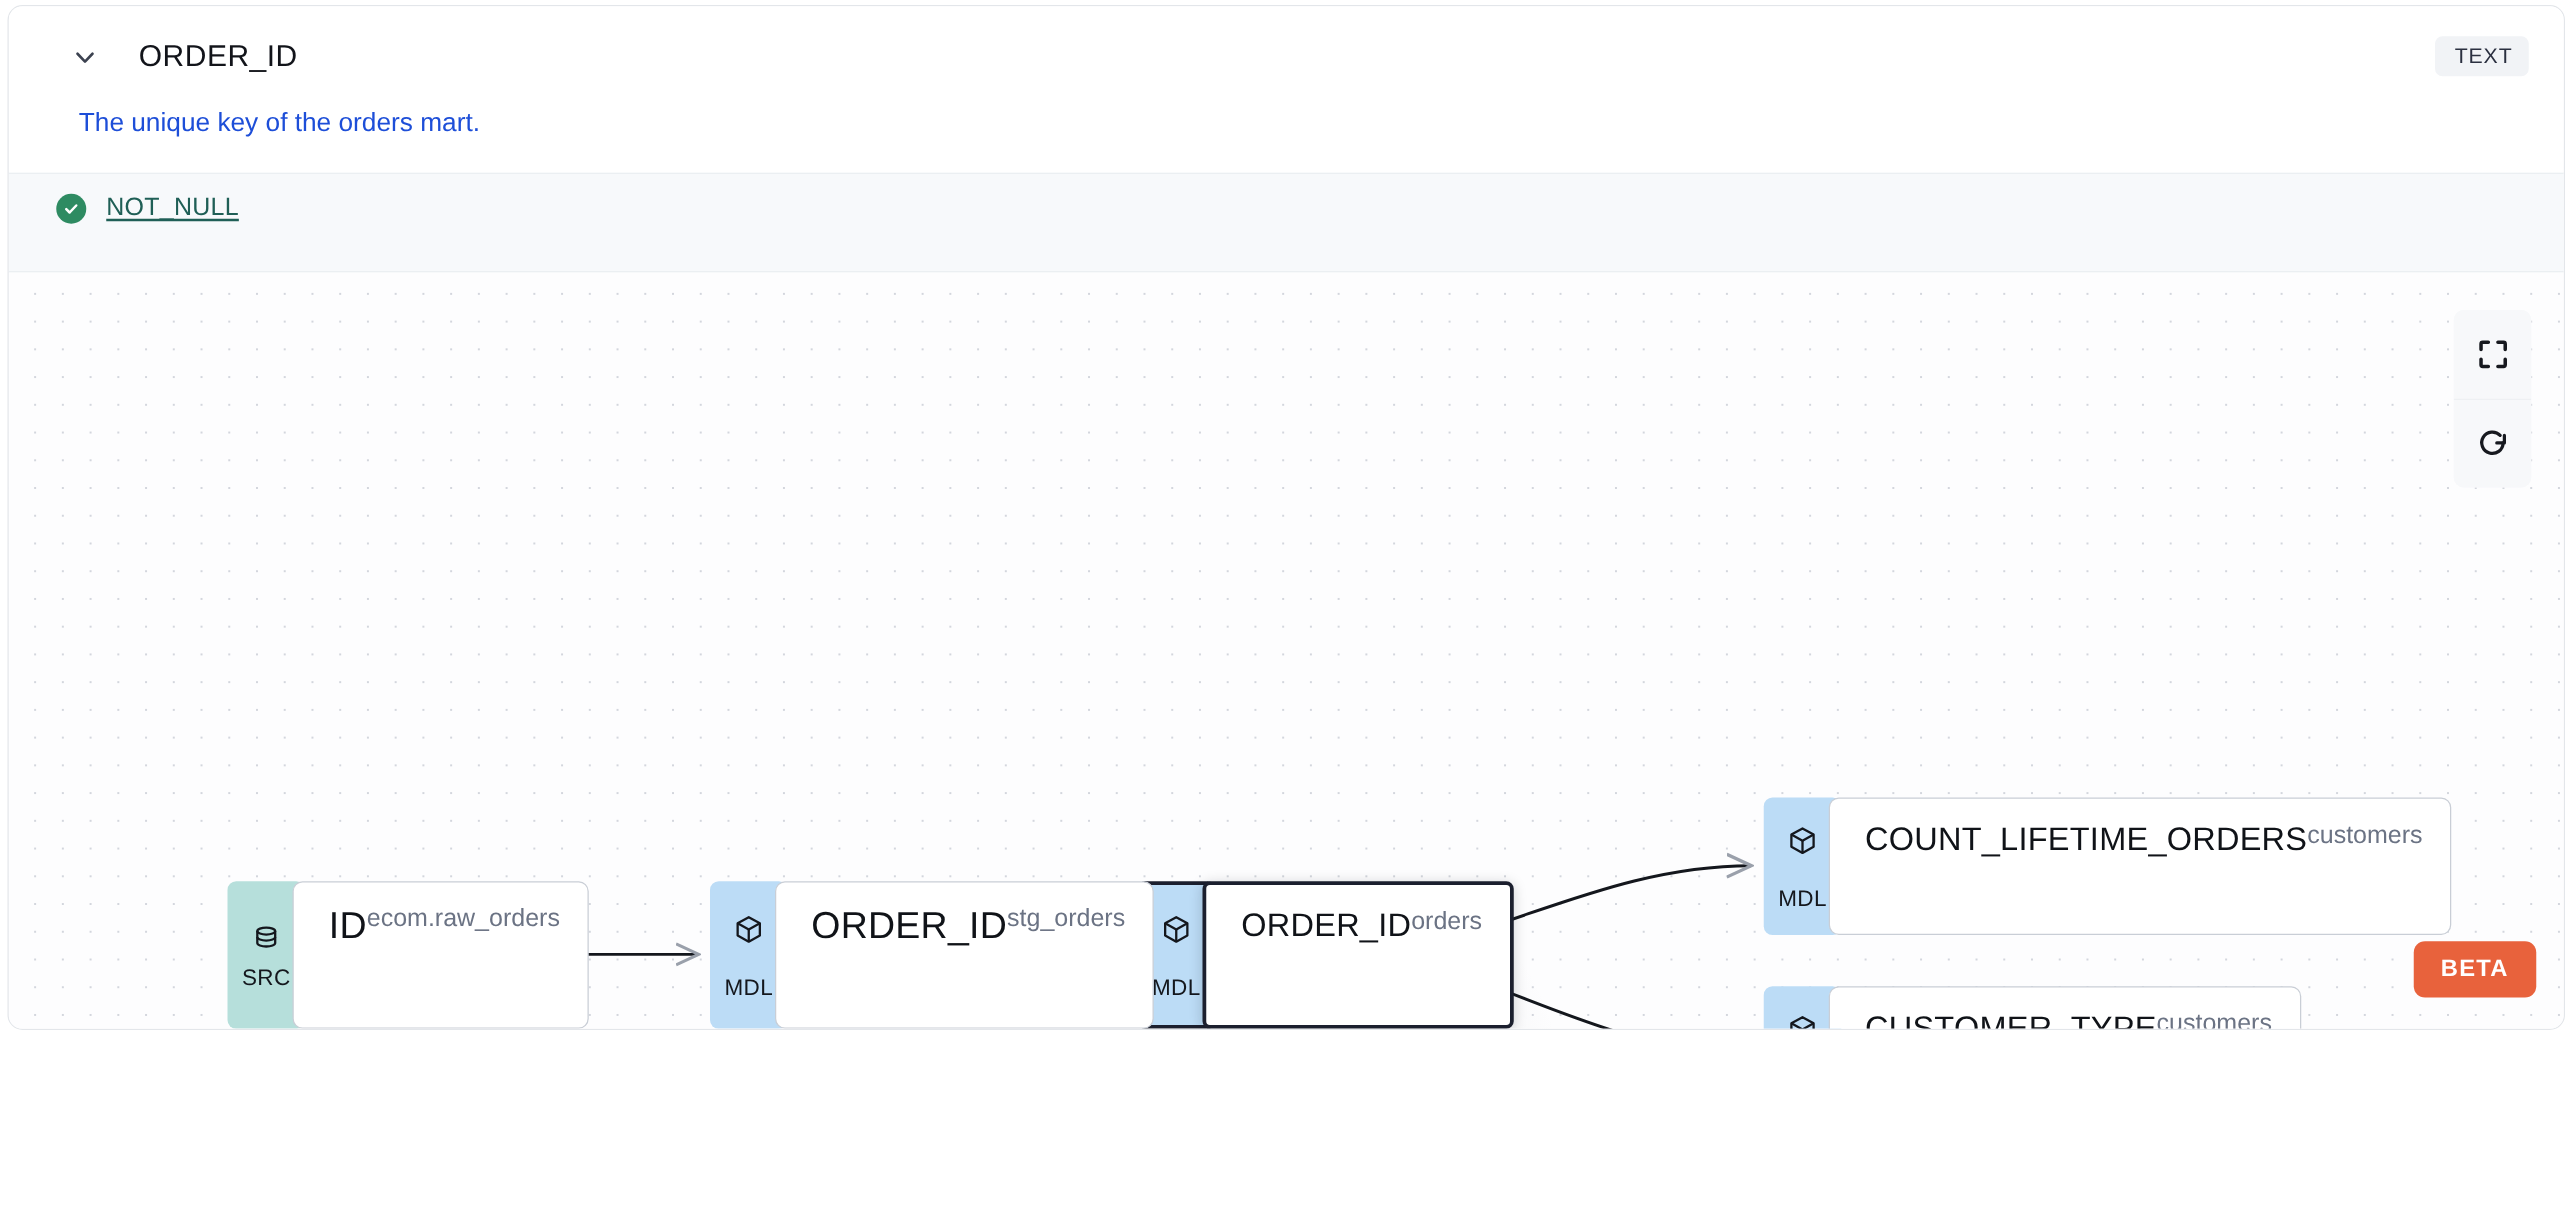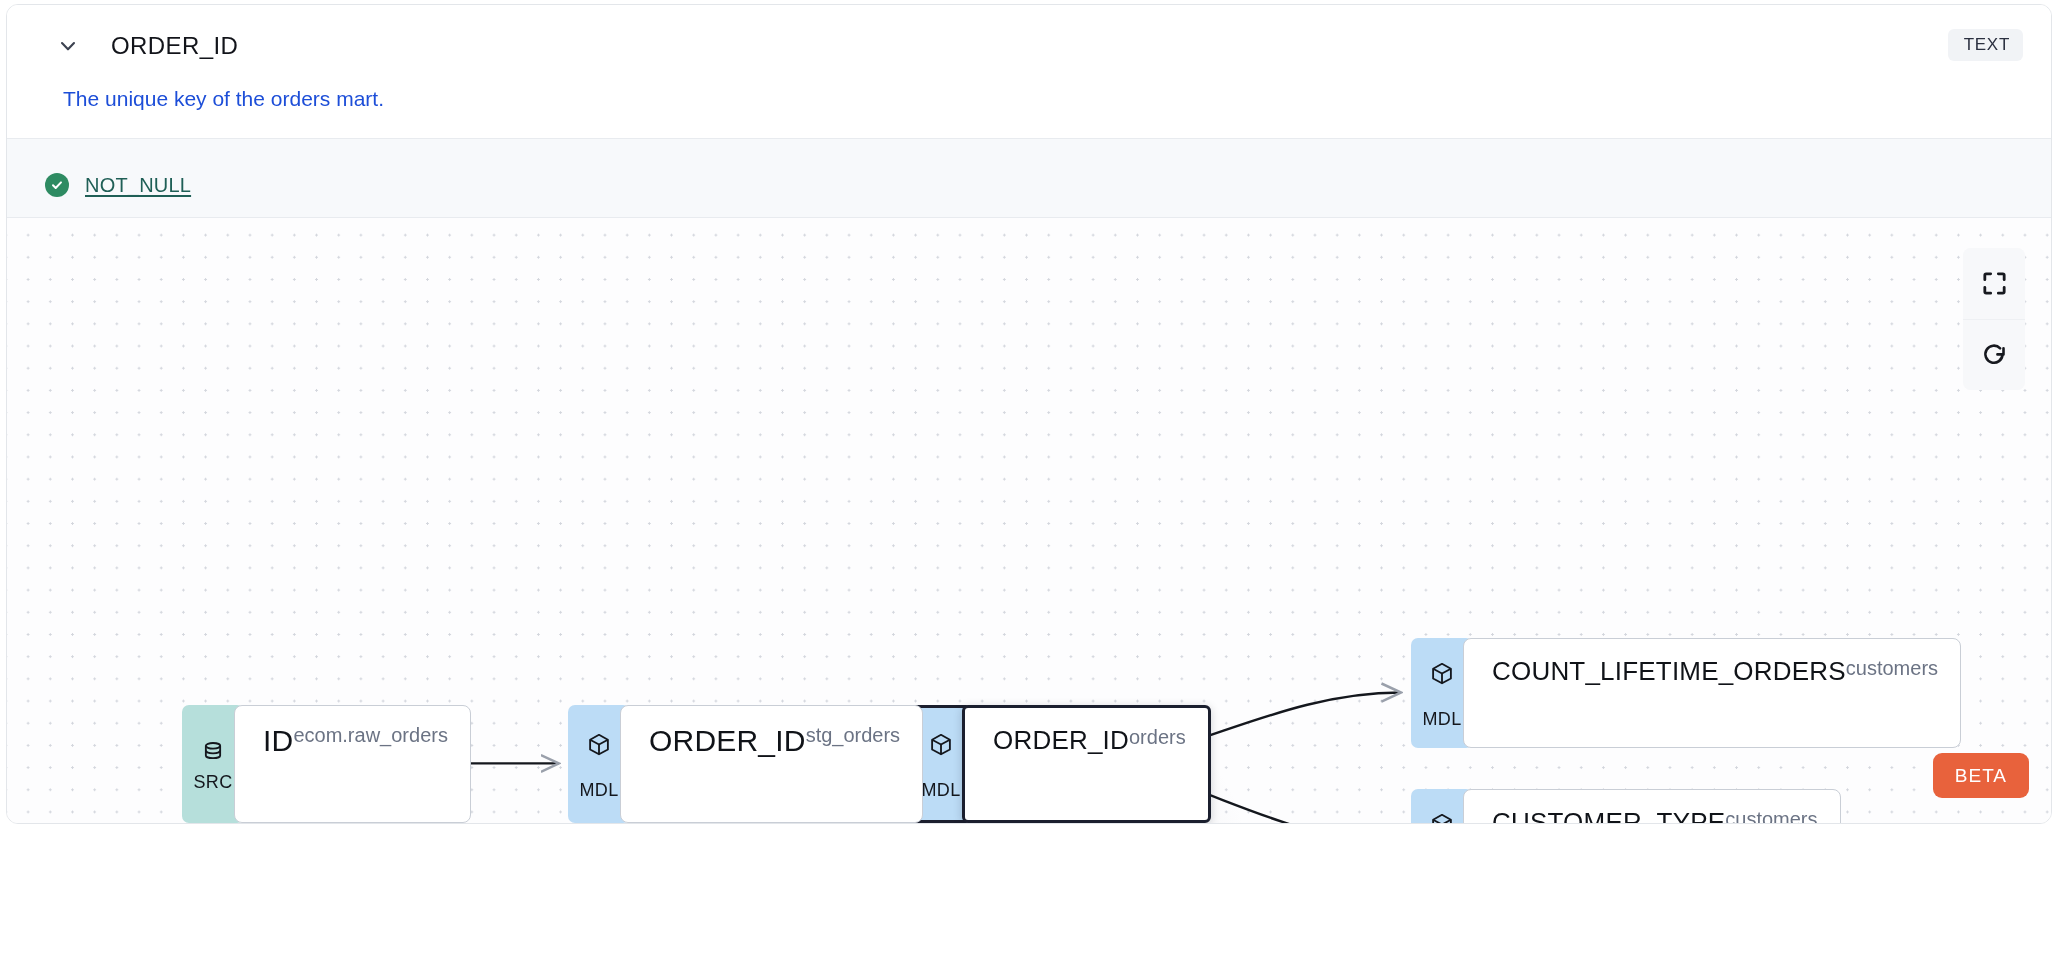--- a/index.html
+++ b/index.html
@@ -76,21 +76,21 @@
   
   #tests {
     flex: 0 0 auto;
     background: #f7f9fb;
     border-top: 1px solid #e8ebef;
     border-bottom: 1px solid #e8ebef;
     padding: 16px 0 20px 0;
   }
   .test-row {
     display: flex;
-    align-items: flex-end;
+    align-items: flex-start;
     height: 42px;
     padding-left: 38px;
     cursor: pointer;
   }
   .check-icon {
     width: 24px; height: 24px;
     flex: 0 0 24px;
     border-radius: 50%;
     background: #2e8b62;
     display: flex; align-items: center; justify-content: center;
@@ -226,21 +226,21 @@
   .ctrl-btn + .ctrl-btn { border-top: 1px solid #eef0f3; }
   .ctrl-btn svg { display: block; }
 
   
   #beta-badge {
     position: absolute;
     right: 22px; bottom: 25px;
     background: #e8623c;
     color: #ffffff;
     font-size: 19px;
-    font-weight: 400;
+    font-weight: 700;
     letter-spacing: 1px;
     padding: 13px 22px;
     border-radius: 9px;
     line-height: 1;
     cursor: pointer;
   }
 </style>
 </head>
 <body>
 

